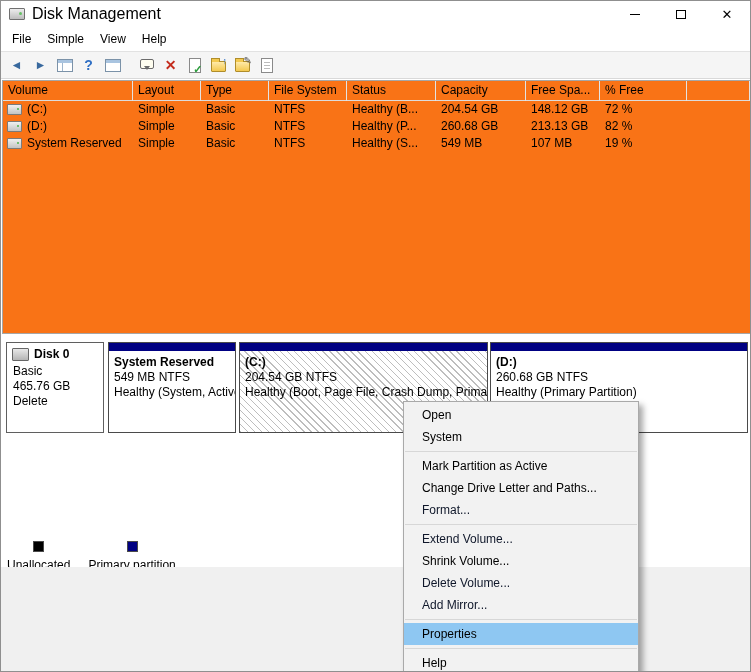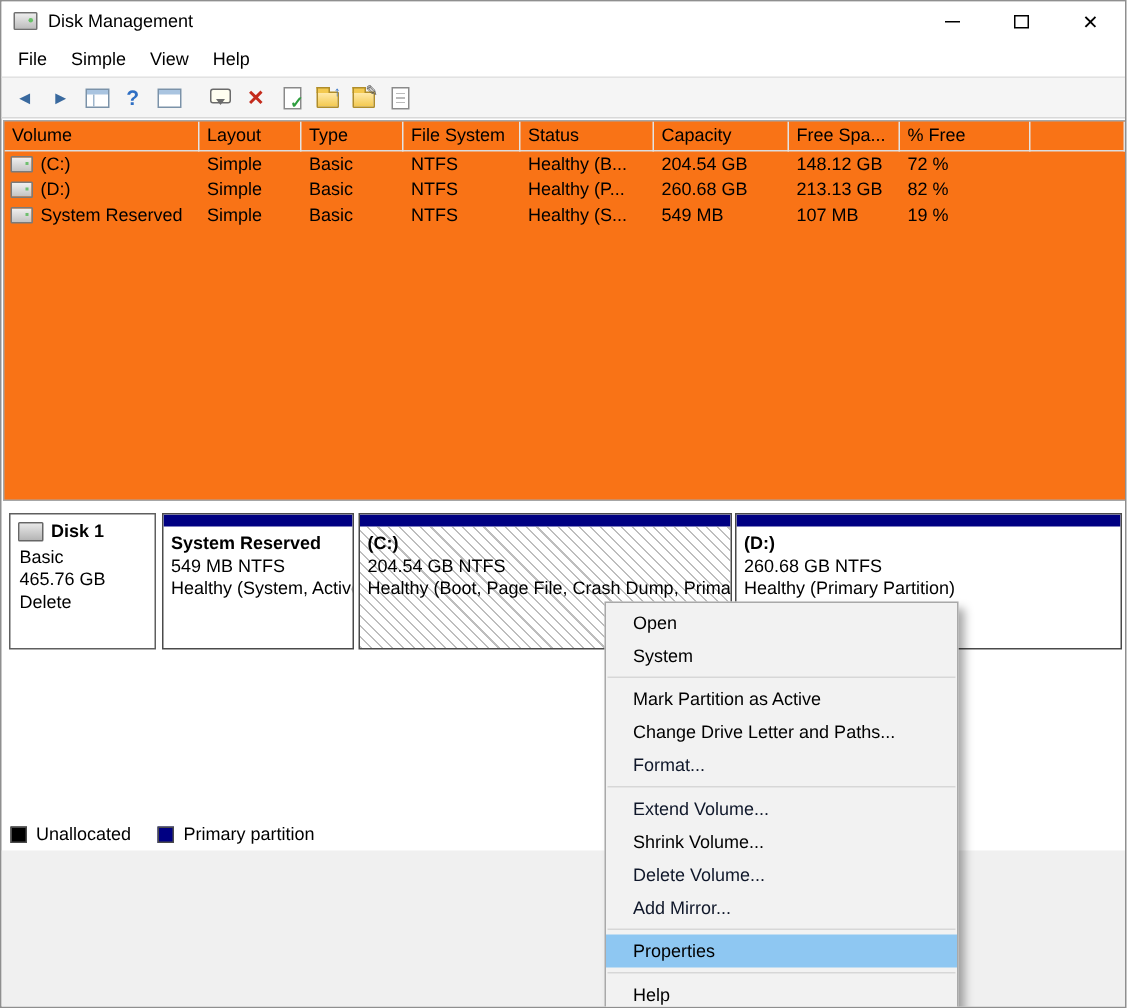--- a/index.html
+++ b/index.html
@@ -5,21 +5,21 @@
   * { box-sizing: border-box; margin: 0; padding: 0; }
   html,body { width:751px; height:672px; }
   body { font-family: "Liberation Sans", sans-serif; font-size: 12px; color:#000; background:#fff; }
 
   .window { position:relative; width:751px; height:672px; background:#fff; border:1px solid #8f8f8f; overflow:hidden; }
 
   
   .titlebar { position:absolute; top:0; left:0; width:100%; height:26px; background:#fff; display:flex; align-items:center; padding-left:8px; gap:7px; }
   .app-ico { display:inline-block; width:16px; height:12px; background:linear-gradient(#ededed,#bdbdbd); border:1px solid #707070; border-radius:1px; position:relative; }
   .app-ico::after { content:""; position:absolute; right:2px; top:3px; width:3px; height:3px; background:#67c167; border-radius:50%; }
-  .title-text { font-size:12px; }
+  .title-text { font-size:16px; }
   .win-buttons { margin-left:auto; display:flex; height:100%; }
   .wbtn { width:46px; height:26px; display:flex; align-items:center; justify-content:center; cursor:default; }
   .min-glyph { display:inline-block; width:10px; border-bottom:1px solid #000; }
   .max-glyph { display:inline-block; width:10px; height:9px; border:1px solid #000; }
   .close-glyph { font-size:13px; line-height:1; }
 
   
   .menubar { position:absolute; top:26px; left:0; width:100%; height:24px; background:#fff; display:flex; align-items:center; padding-left:3px; }
   .menu-item { padding:3px 8px; }
 
@@ -66,21 +66,21 @@
   .p-sys { left:106px; width:128px; }
   .p-c   { left:237px; width:249px; }
   .p-d   { left:488px; width:258px; }
   .pbar { height:8px; background:#000082; }
   .pbody { padding:4px 5px 0 5px; line-height:15px; white-space:nowrap; overflow:hidden; height:81px; }
   .pbody .ptitle { font-weight:bold; }
   .p-c .pbody { background:repeating-linear-gradient(45deg, rgba(110,110,110,0.45) 0 1px, transparent 1px 5px); }
 
   
   .legend { position:absolute; left:5px; top:212px; display:flex; align-items:center; gap:18px; height:14px; }
-  .legend-item { display:flex; align-items:center; gap:6px; }
+  .legend-item { display:flex; align-items:center; gap:6px;flex-direction:column; }
   .sw { width:11px; height:11px; border:1px solid #4a4a4a; }
   .sw.black { background:#000; }
   .sw.navy { background:#000082; }
 
   .status-area { position:absolute; top:566px; left:0; width:100%; height:106px; background:#f0f0f0; }
 
   
   .context-menu { position:absolute; left:402px; top:400px; width:236px; background:#f2f2f2; border:1px solid #a9a9a9; box-shadow:4px 4px 6px rgba(0,0,0,0.35); padding:2px 0; z-index:50; }
   .mi { height:22px; line-height:22px; padding-left:18px; white-space:nowrap; }
   .mi.disabled { color:#0f172a; }
@@ -211,21 +211,21 @@
       <div class="cell">19 %</div>
       <div class="cell"></div>
     </div>
   </div>
 
   <div class="bottompane">
 
     <div class="disk-header">
       <div class="dh-top">
         <span class="dh-ico"></span>
-        <span class="dh-name">Disk 1</span>
+        <span class="dh-name">Disk 0</span>
       </div>
       <div class="dh-lines">
         <div>Basic</div>
         <div>465.76 GB</div>
         <div>Delete</div>
       </div>
     </div>
 
     <div class="partition p-sys">
       <div class="pbar"></div>

